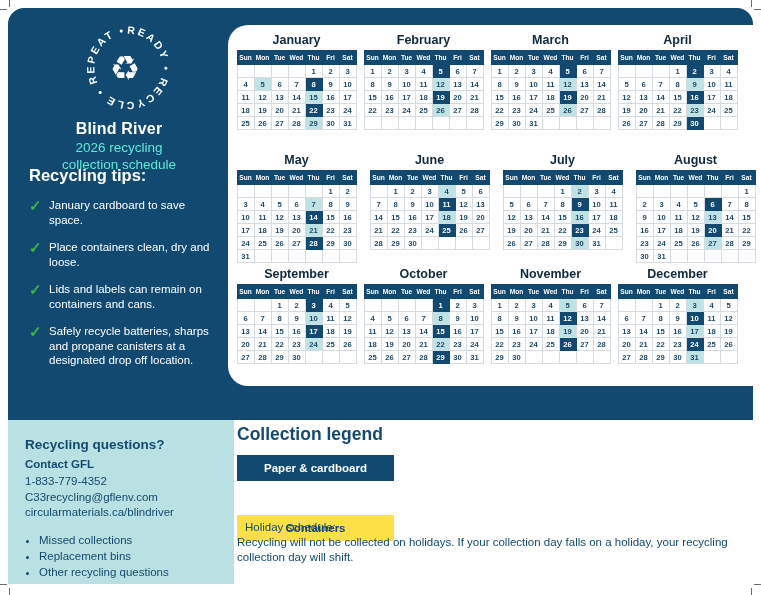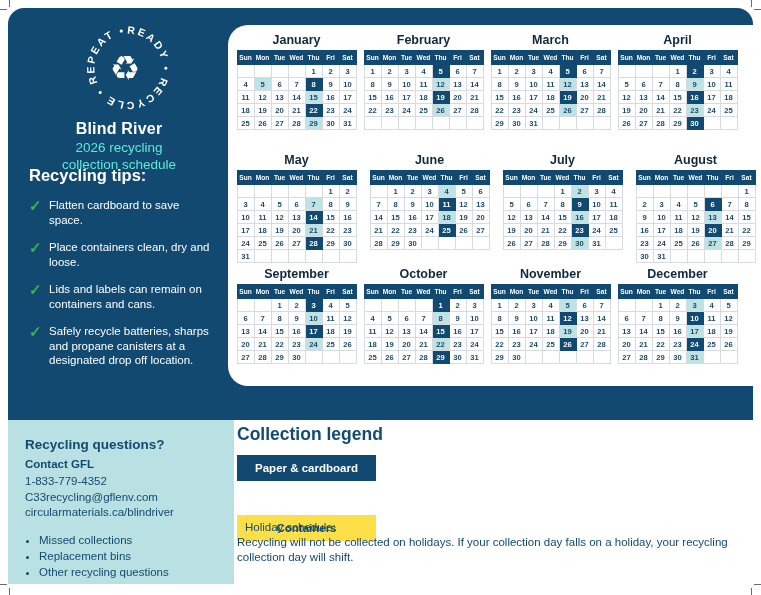--- a/index.html
+++ b/index.html
@@ -72,21 +72,21 @@
   .contact-lines{position:absolute;left:17px;top:54px;font-size:11.5px;line-height:15.5px;}
   .contact-bullets{
     position:absolute;left:17px;top:112px;margin:0;padding:0 0 0 14px;
     font-size:11.5px;line-height:16px;color:#134a70;
   }
   .legend-heading{
     position:absolute;left:237px;top:424px;
     font-size:17.5px;font-weight:bold;color:#134a70;
   }
   .badge{
-    position:absolute;left:237px;width:139px;height:26px;
+    position:absolute;left:237px;width:157px;height:26px;
     display:flex;align-items:center;justify-content:center;
     font-size:11.5px;font-weight:bold;
   }
   .badge.paper{top:455px;background:#114970;color:#ffffff;}
   .badge.containers{top:515px;background:#fde047;color:#134a70;}
   .holiday{
     position:absolute;left:237px;top:520px;width:500px;
     font-size:11.5px;line-height:15px;color:#134a70;
   }
   .holiday .hd{font-weight:normal;padding-left:8px;}
@@ -112,21 +112,21 @@
     </div>
     <div class="brand-title">Blind River</div>
     <div class="brand-sub">
       <div>2026 recycling</div>
       <div>collection schedule</div>
     </div>
     <div class="tips-heading">Recycling tips:</div>
     <ul class="tips-list" id="tips-list">
         <li>
           <span class="tip-check">✓</span>
-          <span class="tip-text">Flatten cardboard to save space.</span>
+          <span class="tip-text">January cardboard to save space.</span>
         </li>
         <li>
           <span class="tip-check">✓</span>
           <span class="tip-text">Place containers clean, dry and loose.</span>
         </li>
         <li>
           <span class="tip-check">✓</span>
           <span class="tip-text">Lids and labels can remain on containers and cans.</span>
         </li>
         <li>

